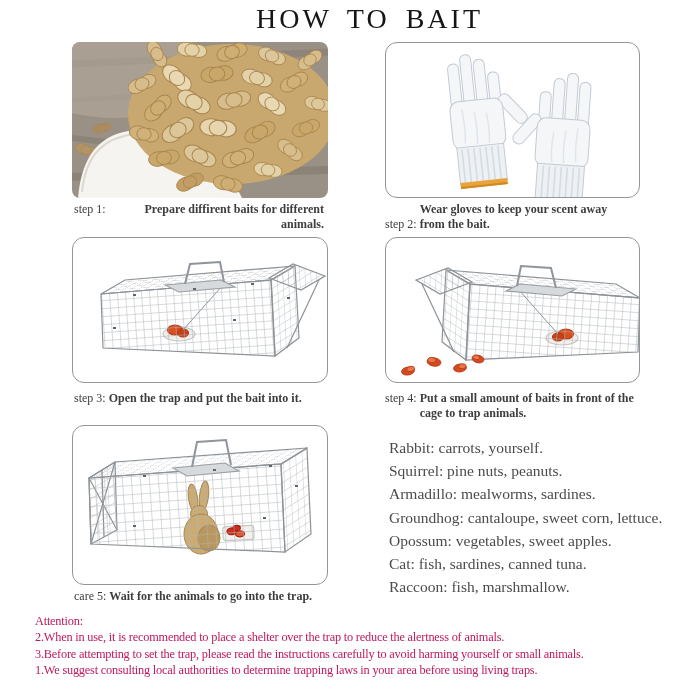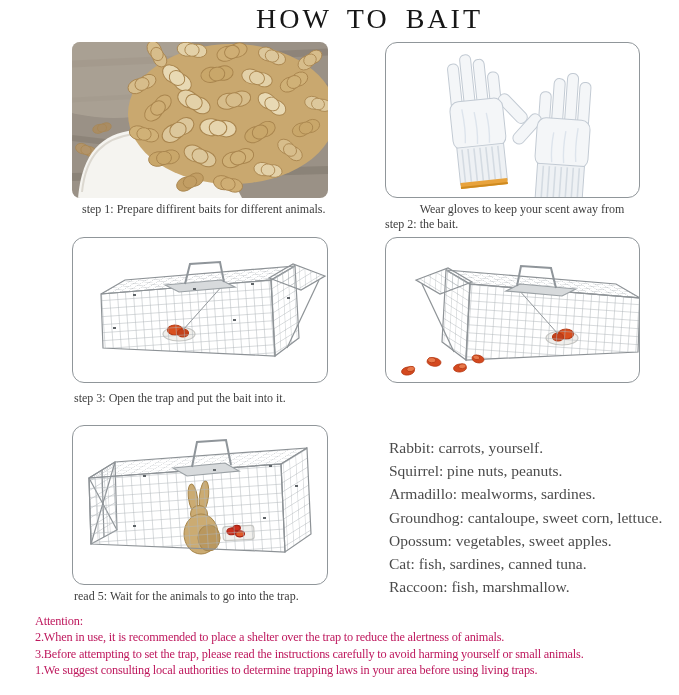--- a/index.html
+++ b/index.html
@@ -6,21 +6,21 @@
   #page{position:relative;width:679px;height:695px;background:#fff;overflow:hidden;
         font-family:"Liberation Serif", serif;margin-left:30px;}
   .title{position:absolute;top:3px;left:0;width:679px;text-align:center;
          font-size:28px;font-weight:500;letter-spacing:3px;word-spacing:6px;color:#161616;}
   .panel{position:absolute;background:#fff;border:1px solid #90969a;border-radius:12px;
          box-sizing:border-box;overflow:hidden;}
   .photo{position:absolute;border-radius:8px;overflow:hidden;}
   .panel svg,.photo svg{display:block;width:100%;height:100%;}
   .caption{position:absolute;display:flex;font-size:12px;line-height:15px;color:#3d3d3d;}
   .caption .lbl{flex:none;white-space:pre;}
-  .caption .txt{flex:1;}
+  .caption .txt{flex:1;font-weight:bold;}
   .baitlist{position:absolute;left:359px;top:436px;width:305px;
             font-size:15.5px;line-height:23.2px;color:#4b4b4b;}
   .attention{position:absolute;left:5px;top:613px;width:672px;
              font-size:12.3px;line-height:16.4px;letter-spacing:-0.2px;color:#be185d;}
 </style>
 </head>
 <body>
 
 <div id="page">
 
@@ -91,21 +91,21 @@
           <rect x="3" y="129" width="47" height="6" fill="#e8a33c" stroke="none"></rect>
           <rect x="3" y="133" width="47" height="2" fill="#cf8a1e" stroke="none"></rect>
           <path d="M12,56 Q14,76 12,90 M24,60 Q26,78 24,92 M36,62 Q38,78 36,92" stroke="#dde4ec" stroke-width="1.4" fill="none"></path>
         </g>
       </defs>
       <use href="#glv" transform="translate(58,12) rotate(-6)"></use>
       <use href="#glv" transform="translate(208,30) rotate(4) scale(-1,1)"></use>
     </svg>
   </div>
 
-  <div class="caption" style="left:52px;top:202px;width:250px;">
+  <div class="caption" style="left:44px;top:202px;width:250px;text-align:right;">
     <span class="lbl">step 1: </span>
     <span class="txt">Prepare diffirent baits for different animals.</span>
   </div>
   <div class="caption" style="left:355px;top:202px;width:244px;align-items:flex-end;">
     <span class="lbl">step 2: </span>
     <span class="txt">Wear gloves to keep your scent away from the bait.</span>
   </div>
 
   <div class="panel" style="left:42px;top:237px;width:256px;height:146px;">
     <svg viewBox="0 0 254 144">
@@ -190,20 +190,24 @@
             <ellipse cx="-2" cy="-1.2" rx="3.5" ry="2.2" fill="#e8784a"></ellipse>
           </g>
       </g>
     </svg>
   </div>
 
   <div class="caption" style="left:44px;top:391px;width:295px;">
     <span class="lbl">step 3: </span>
     <span class="txt">Open the trap and put the bait into it.</span>
   </div>
+  <div class="caption" style="left:355px;top:391px;width:264px;">
+    <span class="lbl">step 4: </span>
+    <span class="txt">Put a small amount of baits in front of the cage to trap animals.</span>
+  </div>
 
   <div class="panel" style="left:42px;top:425px;width:256px;height:160px;">
     <svg viewBox="0 0 254 158">
       <defs>
         <pattern id="c-f" width="9" height="9" patternUnits="userSpaceOnUse" patternTransform="rotate(-4)">
           <path d="M9,0 H0 V9" fill="none" stroke="#b0b5b9" stroke-width="1"></path>
         </pattern>
         <pattern id="c-t" width="9" height="9" patternUnits="userSpaceOnUse" patternTransform="matrix(1,-0.074,0.55,-0.34,0,0)">
           <path d="M9,0 H0 V9" fill="none" stroke="#b7bcc0" stroke-width="1"></path>
         </pattern>
@@ -250,21 +254,21 @@
     <div>Rabbit: carrots, yourself.</div>
     <div>Squirrel: pine nuts, peanuts.</div>
     <div>Armadillo: mealworms, sardines.</div>
     <div>Groundhog: cantaloupe, sweet corn, lettuce.</div>
     <div>Opossum: vegetables, sweet apples.</div>
     <div>Cat: fish, sardines, canned tuna.</div>
     <div>Raccoon: fish, marshmallow.</div>
   </div>
 
   <div class="caption" style="left:44px;top:589px;width:310px;">
-    <span class="lbl">read 5: </span>
+    <span class="lbl">care 5: </span>
     <span class="txt">Wait for the animals to go into the trap.</span>
   </div>
 
   <div class="attention">
     <div>Attention:</div>
     <div>2.When in use, it is recommended to place a shelter over the trap to reduce the alertness of animals.</div>
     <div>3.Before attempting to set the trap, please read the instructions carefully to avoid harming yourself or small animals.</div>
     <div>1.We suggest consulting local authorities to determine trapping laws in your area before using living traps.</div>
   </div>
 

